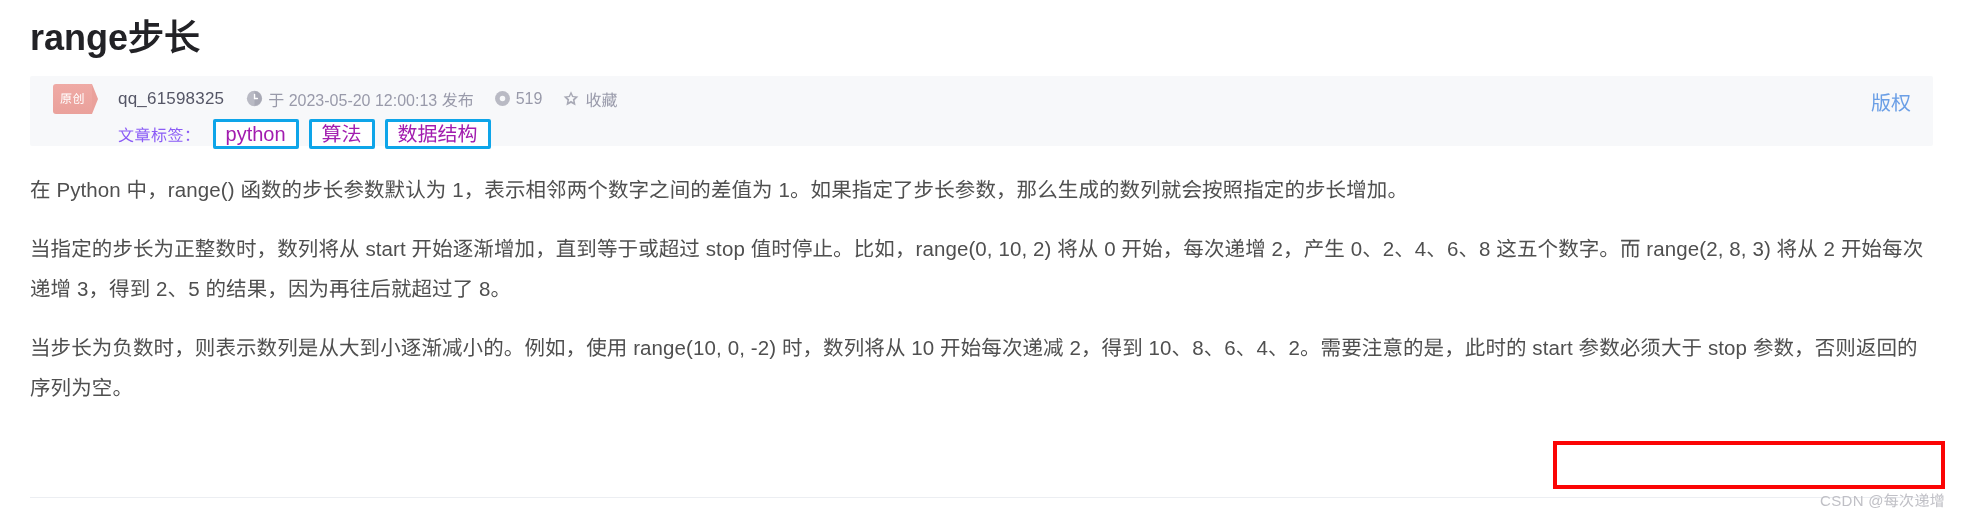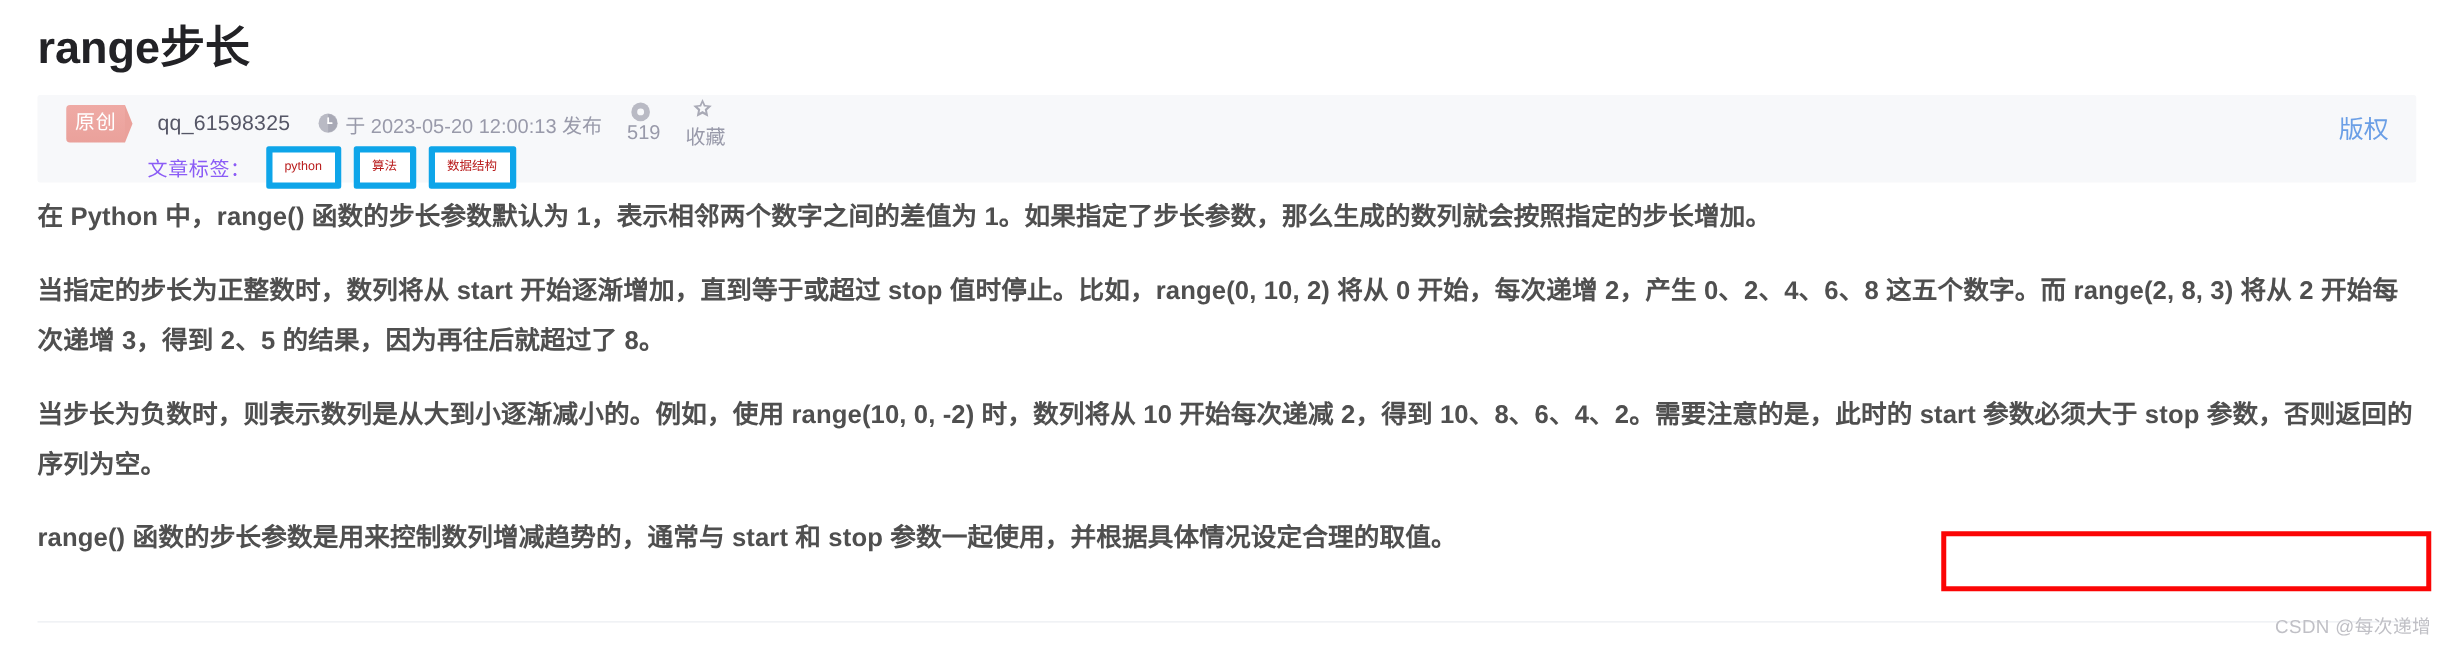--- a/index.html
+++ b/index.html
@@ -54,21 +54,21 @@
     padding-left: 26px;
     padding-top: 3px;
     position: relative;
   }
 
   .badge-original {
     display: inline-block;
     background: #eda8a3;
     background: linear-gradient(180deg, #efaaa5 0%, #eaa19b 100%);
     color: #ffffff;
-    font-size: 16px;
+    font-size: 12px;
     line-height: 30px;
     height: 30px;
     padding: 0 7px;
     border-radius: 3px 0 0 3px;
     position: relative;
     letter-spacing: 0.5px;
     font-family: "Liberation Sans", "DejaVu Sans", sans-serif;
     margin-left: -3px;
   }
   .badge-original::after {
@@ -92,21 +92,21 @@
   }
 
   .meta-group {
     display: flex;
     align-items: center;
     margin-left: 22px;
     color: #999aaa;
     font-size: 16px;
     white-space: nowrap;
   }
-  .meta-group + .meta-group { margin-left: 20px; flex-direction: column; }
+  .meta-group + .meta-group { margin-left: 20px; }
 
   .meta-icon {
     display: inline-flex;
     align-items: center;
     justify-content: center;
     margin-right: 5px;
   }
 
   .meta-text { color: #999aaa; }
 
@@ -129,36 +129,35 @@
   }
   .tags-label {
     font-size: 16px;
     color: #8b5cf6;
     margin-right: 12px;
     letter-spacing: 0.5px;
   }
   .tag {
     display: inline-block;
     background: #ffffff;
-    border: 5px solid #0ea5e9;
-    color: #b91c1c;
-    font-size: 10px;
+    border: 3px solid #0ea5e9;
+    color: #a21caf;
+    font-size: 20px;
     line-height: 24px;
     height: 24px;
     padding: 0 10px;
     border-radius: 2px;
     margin-right: 10px;
     white-space: nowrap;
   }
 
   
   .article-body {
-    margin-top: 8px;
-    position: relative;
-    font-weight: bold;
+    margin-top: 24px;
+    position: relative;
   }
 
   .para {
     font-size: 20.5px;
     line-height: 40px;
     color: #4f4f4f;
     margin: 0 0 19px 0;
     letter-spacing: 0.1px;
     font-family: "Liberation Sans", "DejaVu Sans", sans-serif;
   }
@@ -258,21 +257,20 @@
     </div>
   </div>
 
   <div class="article-body">
     <p class="para">在 Python 中，range() 函数的步长参数默认为 1，表示相邻两个数字之间的差值为 1。如果指定了步长参数，那么生成的数列就会按照指定的步长增加。</p>
 
     <p class="para">当指定的步长为正整数时，数列将从 start 开始逐渐增加，直到等于或超过 stop 值时停止。比如，range(0, 10, 2) 将从 0 开始，每次递增 2，产生 0、2、4、6、8 这五个数字。而 range(2, 8, 3) 将从 2 开始每次递增 3，得到 2、5 的结果，因为再往后就超过了 8。</p>
 
     <p class="para para-hl">当步长为负数时，则表示数列是从大到小逐渐减小的。例如，使用 range(10, 0, -2) 时，数列将从 10 开始每次递减 2，得到 10、8、6、4、2。需要注意的是，此时的 start 参数必须大于 stop 参数，否则返回的序列为空。</p>
 
-    <p class="para">range() 函数的步长参数是用来控制数列增减趋势的，通常与 start 和 stop 参数一起使用，并根据具体情况设定合理的取值。</p>
 
     <div class="red-box"></div>
   </div>
 
   <div class="hr-fade"></div>
 
   <div class="watermark">CSDN @每次递增</div>
 </div>
 
 </body></html>

